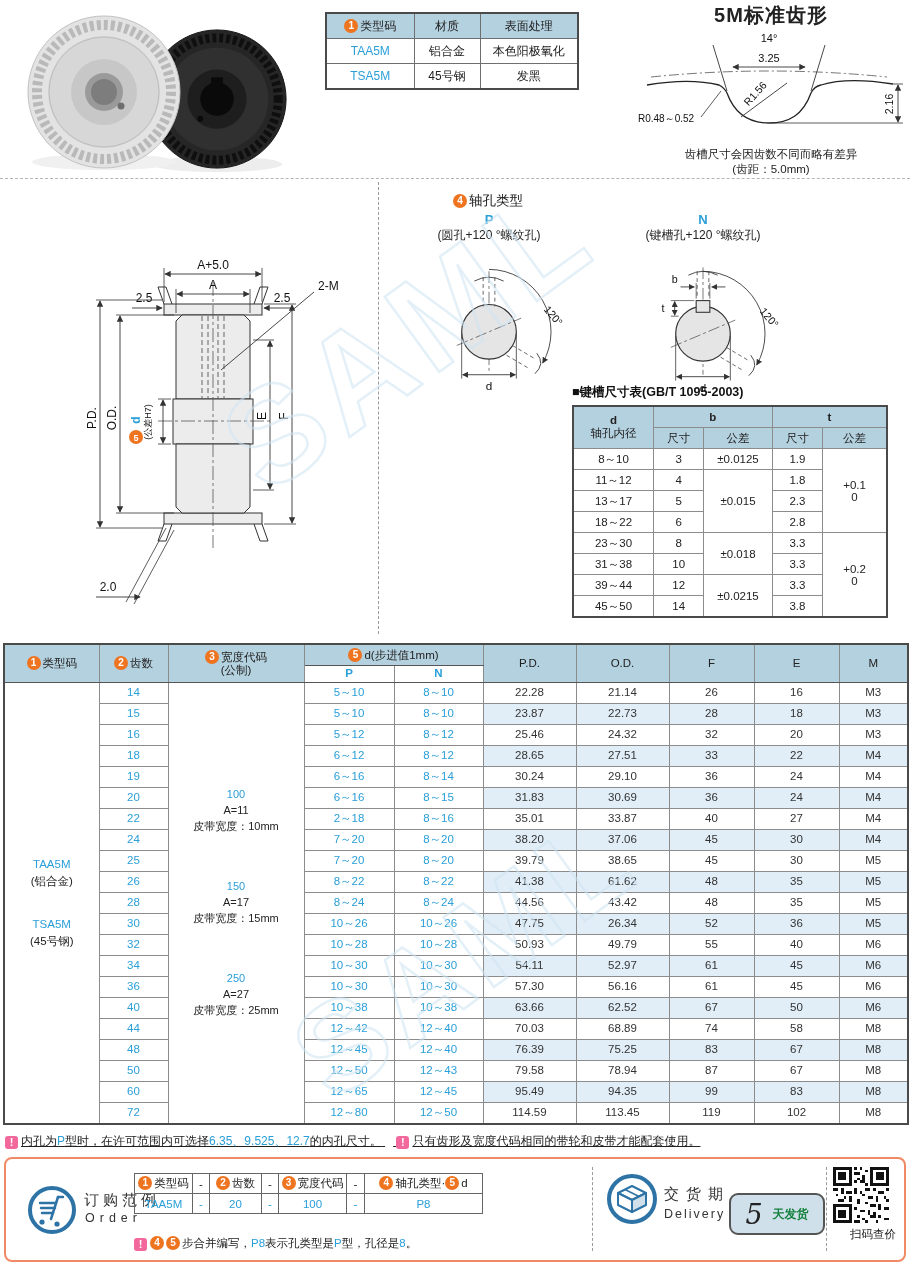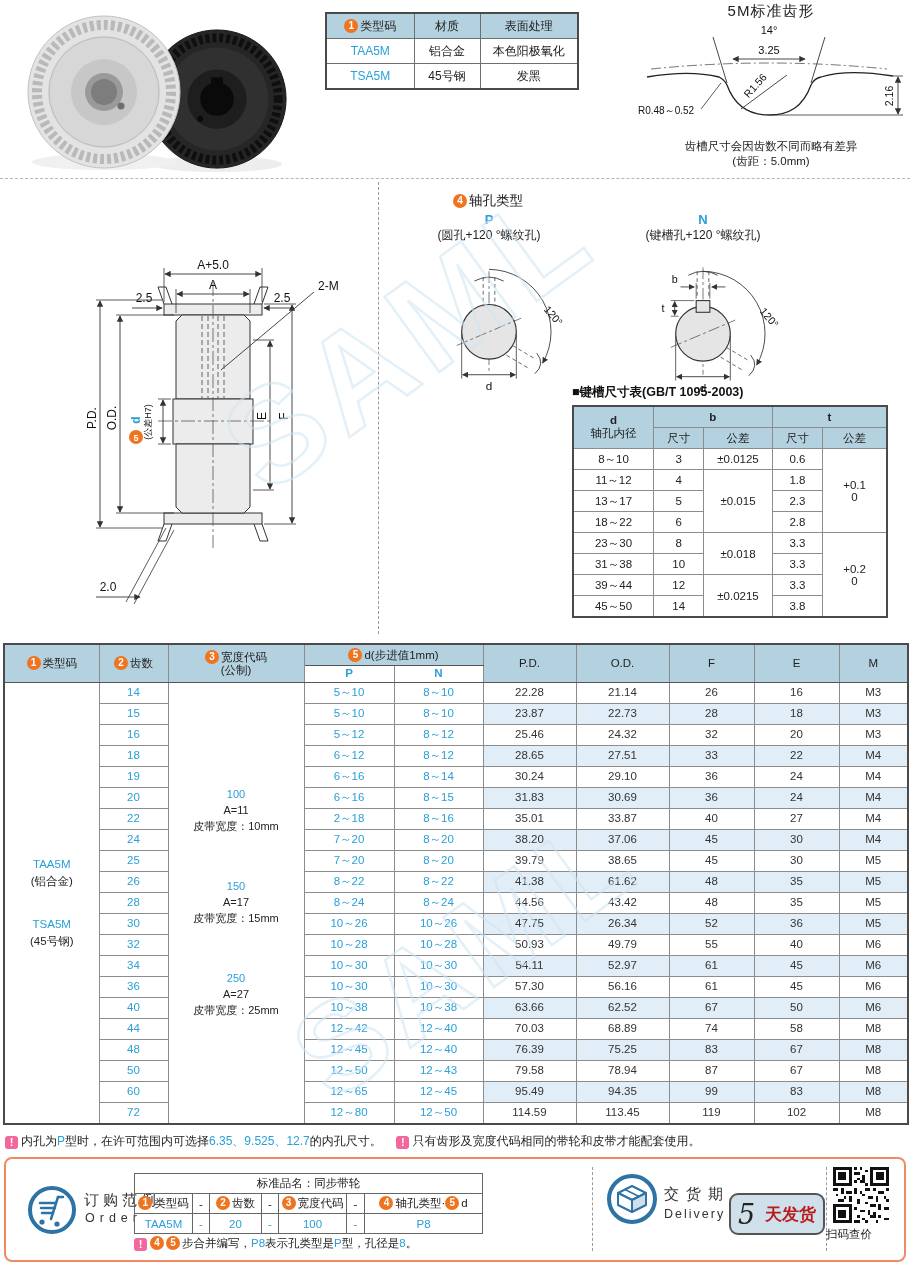--- a/index.html
+++ b/index.html
@@ -29,30 +29,30 @@
   table.main thead th.pn{background:#fff;color:#2a9fd8;font-weight:bold;height:16px;}
   table.main td.alt{background:#e1eef7;}
   table.main td.num{color:#333;}
   .type-cell,.width-cell{vertical-align:middle;background:#fff;}
   .type-cell div{line-height:1.5;font-size:11.5px;}
   .width-cell{padding:0;}
   .width-inner{display:flex;flex-direction:column;justify-content:center;gap:44px;height:100%;}
   .wblock div{line-height:1.45;font-size:11px;}
   .gaptop{margin-top:26px;}
   
-  .footnotes{font-size:12px;color:#222;}
+  .footnotes{font-size:12px;color:#222;text-decoration:underline;}
   
   .orderbox{border:2px solid #f08a64;border-radius:8px;}
   table.order{border-collapse:collapse;table-layout:fixed;font-size:11.5px;border:1.5px solid #444;}
   table.order td{border:1px solid #666;text-align:center;height:19px;padding:0 1px;}
   .title-cn{font-size:15px;letter-spacing:4px;color:#333;}
   .title-en{font-size:12.5px;letter-spacing:5px;color:#333;}
   .badge{background:#cfe0ea;border:2px solid #555;border-radius:9px;display:flex;align-items:center;justify-content:center;gap:10px;}
   .badge .num{font-family:"DejaVu Serif","Liberation Serif",serif;font-style:italic;font-size:27px;color:#222;}
-  .badge .txt{font-size:17px;font-weight:bold;color:#b91c1c;}
+  .badge .txt{font-size:12px;font-weight:bold;color:#15803d;}
   .dashline-v{border-left:1px dashed #9a9a9a;width:0;}
   .dashline-h{border-top:1px dashed #b5b5b5;height:0;}
   .wm{pointer-events:none;opacity:.55;}
   svg text{font-family:"Liberation Sans","DejaVu Sans",sans-serif;}
 </style>
 </head>
 <body>
 
 <div class="page">
 
@@ -104,21 +104,21 @@
     </tr>
     <tr>
       <td class="blue">TSA5M</td>
       <td>45号钢</td>
       <td>发黑</td>
     </tr>
   </tbody>
     </table>
 
   <div class="abs" style="left:636px;top:2px;width:270px;text-align:center">
-    <div style="font-size:15px;font-weight:normal;letter-spacing:1px">5M标准齿形</div>
+    <div style="font-size:20px;font-weight:bold;letter-spacing:1px">5M标准齿形</div>
     <svg width="268" height="112" viewBox="0 0 268 112">
       <defs>
         <marker id="ar" viewBox="0 0 10 10" refX="9" refY="5" markerWidth="7" markerHeight="7" orient="auto-start-reverse">
           <path d="M0,0L10,5L0,10z" fill="#333"></path>
         </marker>
       </defs>
       <path d="M10,56 C45,50 66,52 82,56 C86,58 88,60 90,64 C98,86 114,94 132,94 C152,94 166,86 174,64 C176,60 179,57 184,56 C200,51 224,50 256,55" fill="none" stroke="#222" stroke-width="1.3"></path>
       <path d="M14,48 Q132,36 250,48" fill="none" stroke="#666" stroke-width="0.9" stroke-dasharray="10 3 2 3"></path>
       <line x1="90" y1="62" x2="76" y2="16" stroke="#333" stroke-width="0.9"></line>
       <line x1="174" y1="62" x2="188" y2="16" stroke="#333" stroke-width="0.9"></line>
@@ -300,21 +300,21 @@
         <th>公差</th>
         <th>尺寸</th>
         <th>公差</th>
       </tr>
     </thead>
     <tbody>
         <tr>
           <td>8～10</td>
           <td>3</td>
           <td rowspan="1">±0.0125</td>
-          <td>0.6</td>
+          <td>1.9</td>
           <td rowspan="4">
             <div>+0.1</div>
             <div>0</div>
           </td>
         </tr>
         <tr>
           <td>11～12</td>
           <td>4</td>
           <td rowspan="3">±0.015</td>
           <td>1.8</td>
@@ -655,23 +655,20 @@
       <colgroup>
           <col style="width:58px">
           <col style="width:17px">
           <col style="width:52px">
           <col style="width:17px">
           <col style="width:68px">
           <col style="width:18px">
           <col style="width:118px">
         </colgroup>
       <tbody>
-          <tr>
-            <td colspan="7">标准品名：同步带轮</td>
-          </tr>
       <tr>
         <td><span class="mk">1</span><span>类型码</span></td>
         <td>-</td>
         <td><span class="mk">2</span><span>齿数</span></td>
         <td>-</td>
         <td><span class="mk">3</span><span>宽度代码</span></td>
         <td>-</td>
         <td><span class="mk">4</span><span>轴孔类型</span><span>·</span><span class="mk">5</span><span>d</span></td>
       </tr>
       <tr class="blue">
@@ -758,16 +755,16 @@
         <rect x="9" y="18" width="1" height="1"></rect>
           <rect x="11" y="19" width="1" height="1"></rect>
           <rect x="14" y="18" width="2" height="1"></rect>
         <rect x="17" y="18" width="1" height="1"></rect>
           <rect x="19" y="19" width="2" height="1"></rect>
           <rect x="8" y="20" width="2" height="1"></rect>
         <rect x="12" y="20" width="1" height="1"></rect>
           <rect x="16" y="20" width="1" height="1"></rect>
       </g>
     </svg>
-    <div class="abs" style="left:820px;top:68px;width:70px;text-align:left;font-size:11.5px">扫码查价</div>
+    <div class="abs" style="left:820px;top:68px;width:70px;text-align:right;font-size:11.5px">扫码查价</div>
   </div>
 
 </div>
 
 </body></html>

